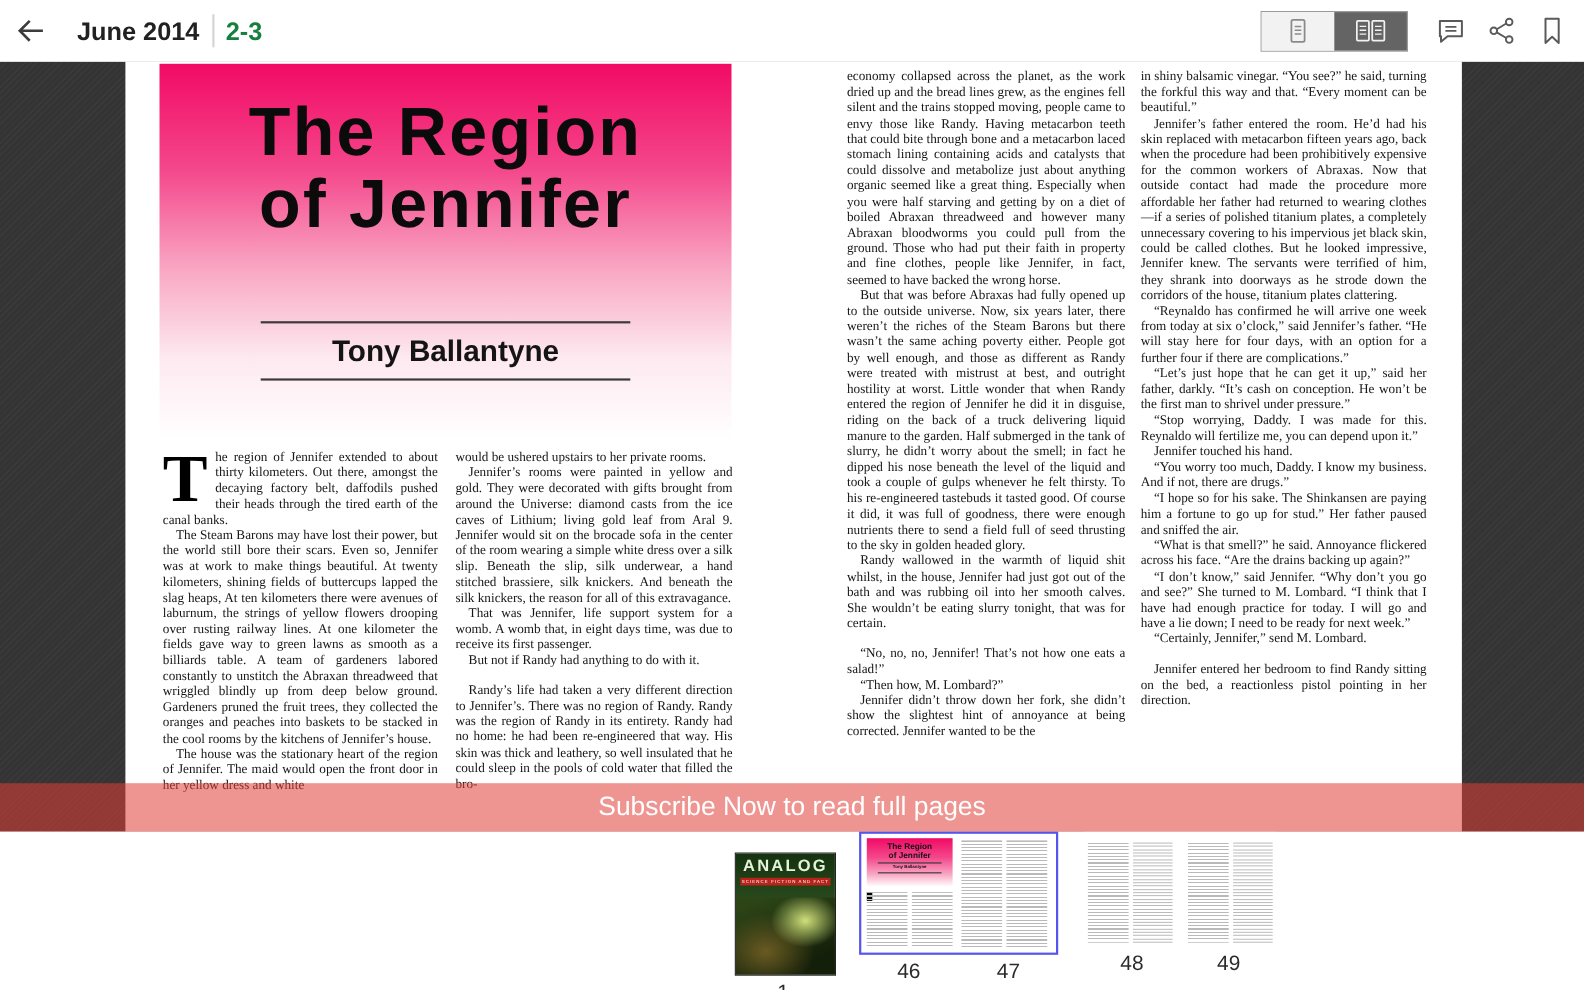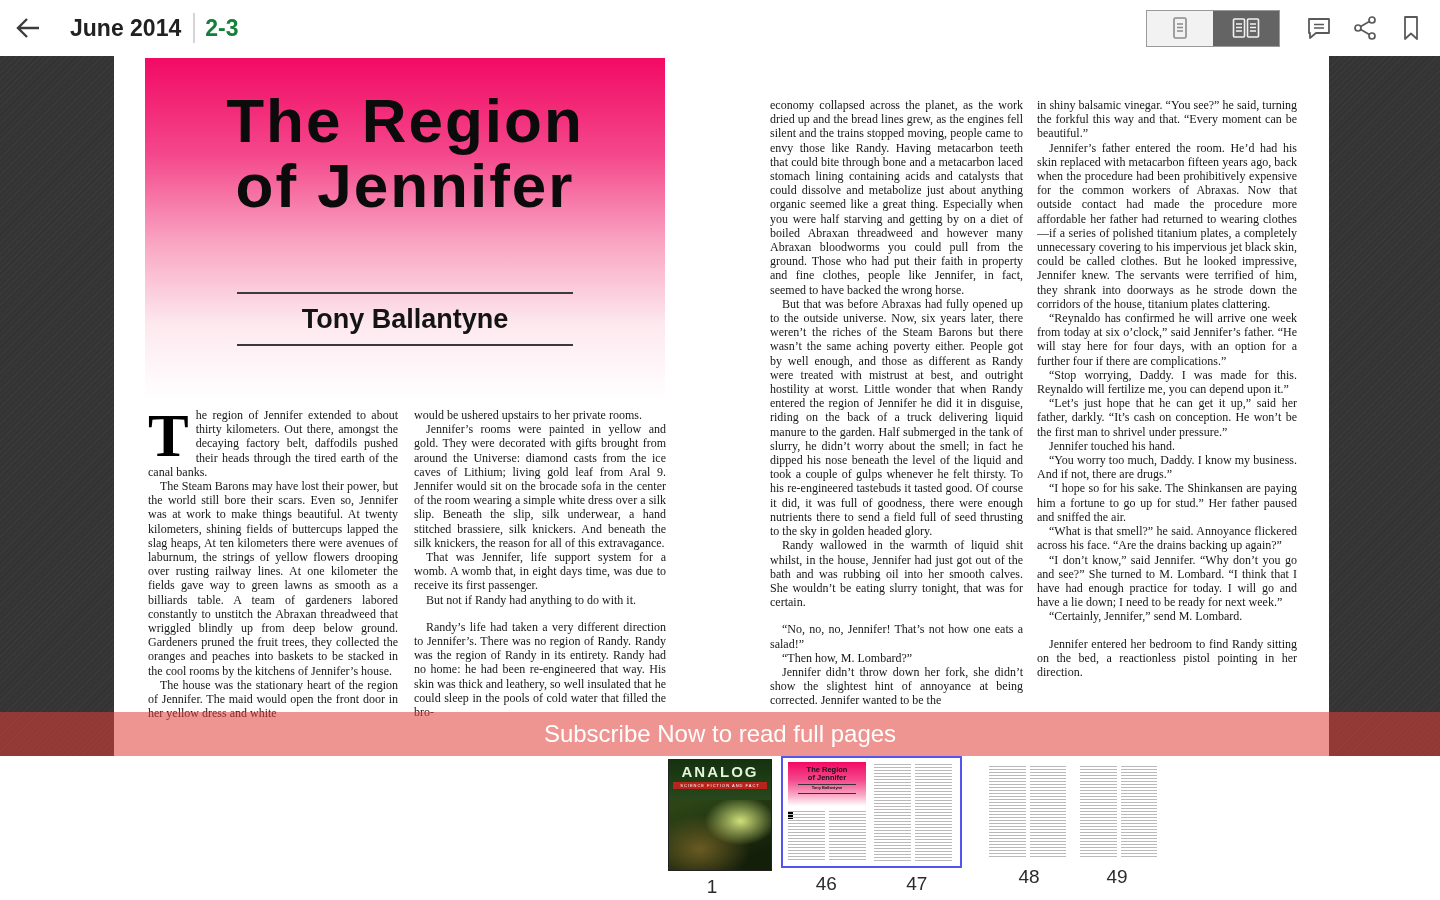--- a/index.html
+++ b/index.html
@@ -20,21 +20,21 @@
   .tb-icon { width:46px; height:56px; display:flex; align-items:center; justify-content:center; cursor:pointer; }
   .tb-icon:last-child { margin-right:6px; }
 
   
   .reader { position:absolute; left:0; top:56px; width:1440px; height:700px;
             background:#343434;
             background-image:repeating-linear-gradient(135deg, rgba(255,255,255,0.03) 0 1px, transparent 1px 4px); }
   .spread { position:absolute; left:114px; top:0; width:1215px; height:700px; background:#fff; overflow:hidden; }
 
   .page-left  { position:absolute; left:0;   top:0; width:607px; height:700px; }
-  .page-right { position:absolute; left:607px; top:0; width:608px; height:700px;margin-top:36px; }
+  .page-right { position:absolute; left:607px; top:0; width:608px; height:700px; }
 
   .title-block { position:absolute; left:31px; top:2px; width:520px; height:342px;
                  background:linear-gradient(180deg,#f20a64 0%, #f4478b 28%, #f9a8c4 55%, #fde9ef 78%, #ffffff 100%);
                  text-align:center; }
   .story-title { font-size:62px; line-height:65px; font-weight:bold; letter-spacing:2px; color:#0b0b0b; padding-top:30px; }
   .byline-wrap { position:absolute; left:92px; top:234px; width:336px; }
   .byline-rule { height:0; border-top:2px solid #3a3a3a; }
   .byline-name { font-size:27px; font-weight:bold; color:#141414; padding:10px 0 9px 0; }
 
   .colbox { position:absolute; overflow:hidden;
@@ -53,21 +53,21 @@
   .banner { position:absolute; left:0; top:712px; width:1440px; height:44px;
             background:rgba(224,60,55,0.55); z-index:20; display:flex; align-items:center; justify-content:center; cursor:pointer; }
   .banner-text { color:#fff; font-size:24px;text-align:center; }
 
   
   .filmstrip { position:absolute; left:0; top:756px; width:1440px; height:144px; background:#fff; z-index:10; }
   .thumb-group { position:absolute; top:0; text-align:center; cursor:pointer; }
   .thumb-label-row { display:flex; margin-top:5px; }
   .thumb-label { flex:1; font-size:19px; color:#2b2b2b; }
 
-  .cover-thumb { width:104px; height:112px; margin-top:3px; background:linear-gradient(180deg,#14320e 0%,#24441a 30%,#3c5422 60%,#182a10 100%);
+  .cover-thumb { width:92px; height:112px; margin-top:19px; background:linear-gradient(180deg,#14320e 0%,#24441a 30%,#3c5422 60%,#182a10 100%);
                  overflow:hidden; position:relative; border:1px solid #222; }
   .cover-title { font-size:15px; font-weight:bold; letter-spacing:2px; color:#e4f4dc; padding-top:3px; }
   .cover-tagline { margin:2px 4px 0 4px; background:#b8241c; color:#fff; font-size:4px; letter-spacing:1px; line-height:7px; }
   .cover-art { position:absolute; left:0; bottom:0; width:100%; height:70px;
                background:radial-gradient(ellipse at 70% 30%, #cfe07a 0%, transparent 35%),
                           radial-gradient(ellipse at 30% 70%, #6a5a22 0%, transparent 50%),
                           linear-gradient(160deg, #2c4416 10%, #141f0a 80%); }
 
   .spread-thumb { display:flex; background:#fff; }
   .spread-thumb.selected { border:2px solid #5454ee; padding:1px; }
@@ -178,22 +178,22 @@
           <p class="para ind">Randy wallowed in the warmth of liquid shit whilst, in the house, Jennifer had just got out of the bath and was rubbing oil into her smooth calves. She wouldn’t be eating slurry tonight, that was for certain.</p>
           <div class="scene-break"></div>
           <p class="para ind">“No, no, no, Jennifer! That’s not how one eats a salad!”</p>
           <p class="para ind">“Then how, M. Lombard?”</p>
           <p class="para ind">Jennifer didn’t throw down her fork, she didn’t show the slightest hint of annoyance at being corrected. Jennifer wanted to be the</p>
         </div>
       <div class="colbox colR2">
           <p class="para">in shiny balsamic vinegar. “You see?” he said, turning the forkful this way and that. “Every moment can be beautiful.”</p>
           <p class="para ind">Jennifer’s father entered the room. He’d had his skin replaced with metacarbon fifteen years ago, back when the procedure had been prohibitively expensive for the common workers of Abraxas. Now that outside contact had made the procedure more affordable her father had returned to wearing clothes—if a series of polished titanium plates, a completely unnecessary covering to his impervious jet black skin, could be called clothes. But he looked impressive, Jennifer knew. The servants were terrified of him, they shrank into doorways as he strode down the corridors of the house, titanium plates clattering.</p>
           <p class="para ind">“Reynaldo has confirmed he will arrive one week from today at six o’clock,” said Jennifer’s father. “He will stay here for four days, with an option for a further four if there are complications.”</p>
+          <p class="para ind">“Let’s just hope that he can get it up,” said her father, darkly. “It’s cash on conception. He won’t be the first man to shrivel under pressure.”</p>
           <p class="para ind">“Stop worrying, Daddy. I was made for this. Reynaldo will fertilize me, you can depend upon it.”</p>
-          <p class="para ind">“Let’s just hope that he can get it up,” said her father, darkly. “It’s cash on conception. He won’t be the first man to shrivel under pressure.”</p>
           <p class="para ind">Jennifer touched his hand.</p>
           <p class="para ind">“You worry too much, Daddy. I know my business. And if not, there are drugs.”</p>
           <p class="para ind">“I hope so for his sake. The Shinkansen are paying him a fortune to go up for stud.” Her father paused and sniffed the air.</p>
           <p class="para ind">“What is that smell?” he said. Annoyance flickered across his face. “Are the drains backing up again?”</p>
           <p class="para ind">“I don’t know,” said Jennifer. “Why don’t you go and see?” She turned to M. Lombard. “I think that I have had enough practice for today. I will go and have a lie down; I need to be ready for next week.”</p>
           <p class="para ind">“Certainly, Jennifer,” send M. Lombard.</p>
           <div class="scene-break"></div>
           <p class="para ind">Jennifer entered her bedroom to find Randy sitting on the bed, a reactionless pistol pointing in her direction.</p>
         </div>
     </div>

